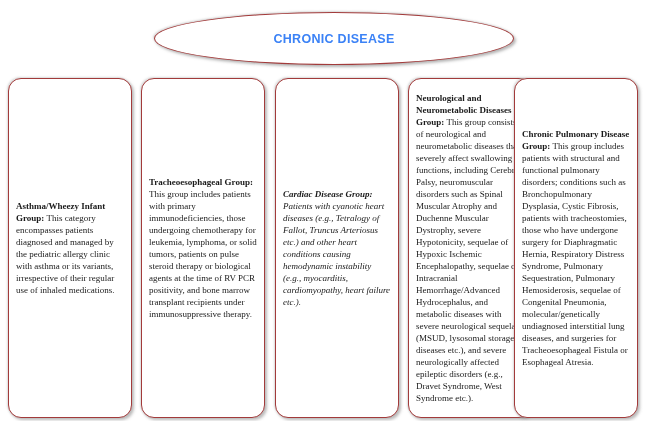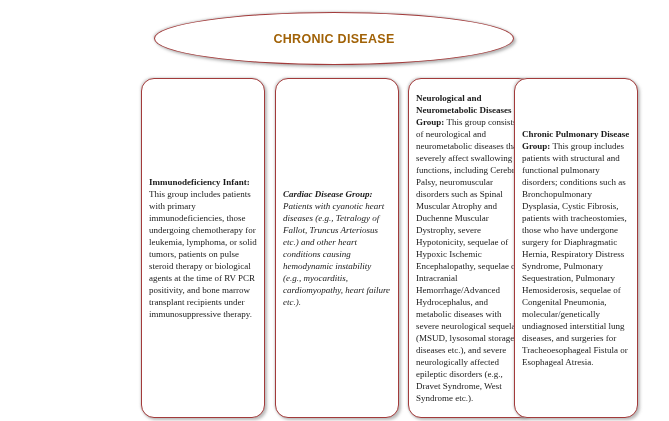--- a/index.html
+++ b/index.html
@@ -24,21 +24,21 @@
     border-radius:50%;
     background:var(--bg);
     box-shadow:2px 2px 3px rgba(120,120,120,.55), -1px -1px 2px rgba(140,140,140,.35);
     display:flex;align-items:center;justify-content:center;
   }
   .ellipse-title{
     font-family:"Liberation Sans", sans-serif;
     font-weight:bold;
     font-size:12.5px;
     letter-spacing:.3px;
-    color:#a16207;
+    color:#3b82f6;
     text-align:center;
   }
   .group-box{
     position:absolute;
     top:78px;
     width:124px;height:340px;
     border:1.5px solid var(--border-color);
     border-radius:13px;
     background:var(--bg);
     box-shadow:2px 2px 3px rgba(120,120,120,.5), -1px -1px 2px rgba(140,140,140,.3);
@@ -60,24 +60,29 @@
 </style>
 </head>
 <body>
 
 <div class="canvas">
 
   <div class="ellipse">
     <span class="ellipse-title">CHRONIC DISEASE</span>
   </div>
 
+  <div id="box-0" class="group-box">
+    <div class="group-text">
+      <span class="group-name">Asthma/Wheezy Infant Group:</span><span> This category encompasses patients diagnosed and managed by the pediatric allergy clinic with asthma or its variants, irrespective of their regular use of inhaled medications.</span>
+    </div>
+  </div>
 
   <div id="box-1" class="group-box">
     <div class="group-text">
-      <span class="group-name">Immunodeficiency Infant:</span><span> This group includes patients with primary immunodeficiencies, those undergoing chemotherapy for leukemia, lymphoma, or solid tumors, patients on pulse steroid therapy or biological agents at the time of RV PCR positivity, and bone marrow transplant recipients under immunosuppressive therapy.</span>
+      <span class="group-name">Tracheoesophageal Group:</span><span> This group includes patients with primary immunodeficiencies, those undergoing chemotherapy for leukemia, lymphoma, or solid tumors, patients on pulse steroid therapy or biological agents at the time of RV PCR positivity, and bone marrow transplant recipients under immunosuppressive therapy.</span>
     </div>
   </div>
 
   <div id="box-2" class="group-box">
     <div class="group-text">
       <span class="group-name">Cardiac Disease Group:</span><span> Patients with cyanotic heart diseases (e.g., Tetralogy of Fallot, Truncus Arteriosus etc.) and other heart conditions causing hemodynamic instability (e.g., myocarditis, cardiomyopathy, heart failure etc.).</span>
     </div>
   </div>
 
   <div id="box-3" class="group-box">

